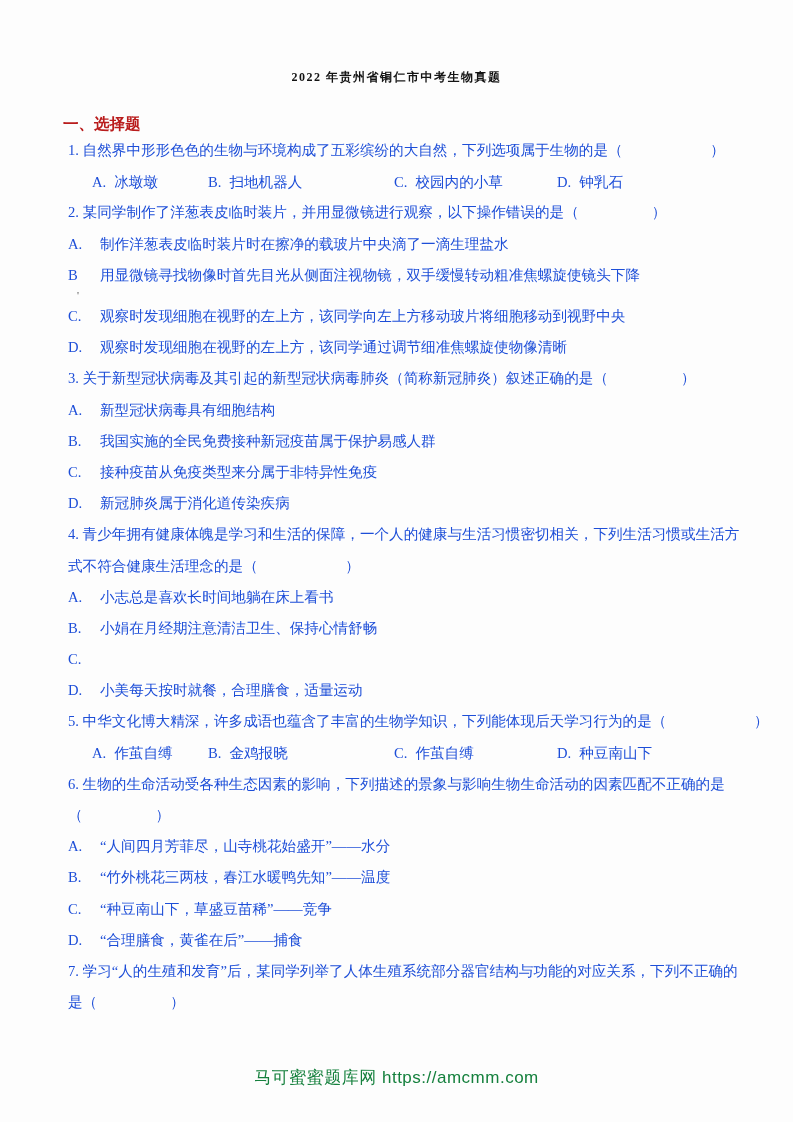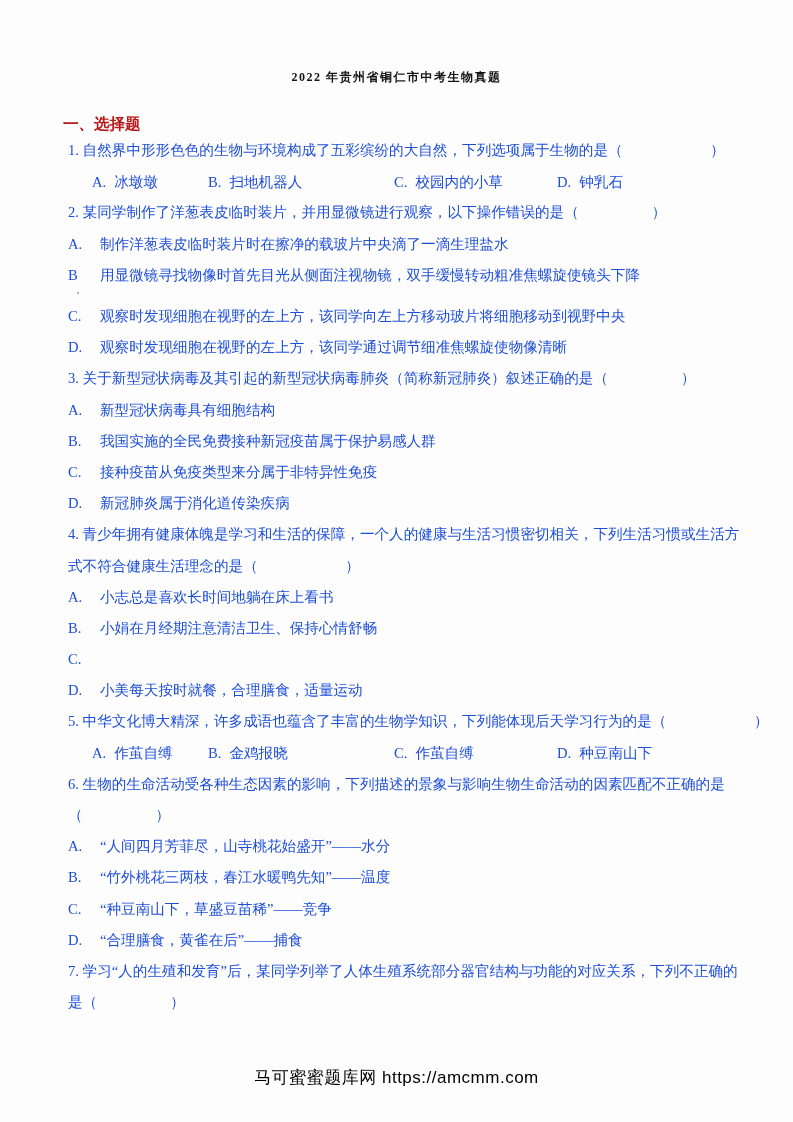--- a/index.html
+++ b/index.html
@@ -80,21 +80,21 @@
     line-height: 1;
   }
   .footer {
     position: absolute;
     top: 1066px;
     left: 0;
     width: 100%;
     text-align: center;
     font-family: "Liberation Sans", "DejaVu Sans", sans-serif;
     font-size: 17px;
-    color: #000000;
+    color: #15803d;
     letter-spacing: 0.5px;
   }
 </style>
 </head>
 <body>
 
 <div class="page">
 
   <div class="doc-title">2022 年贵州省铜仁市中考生物真题</div>
 

